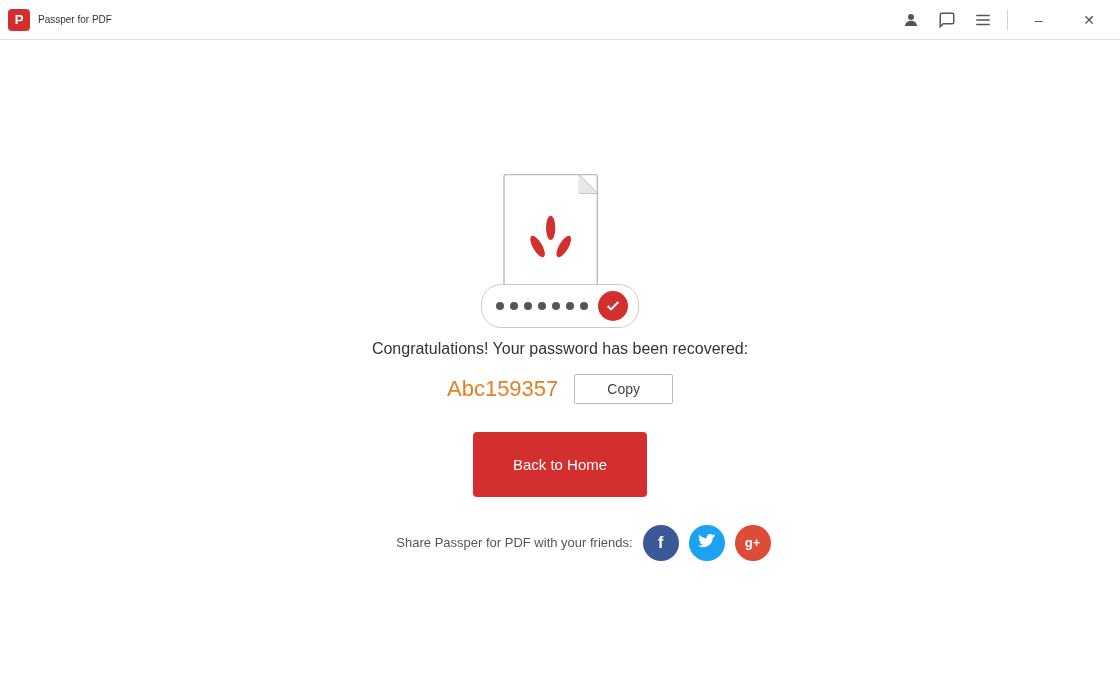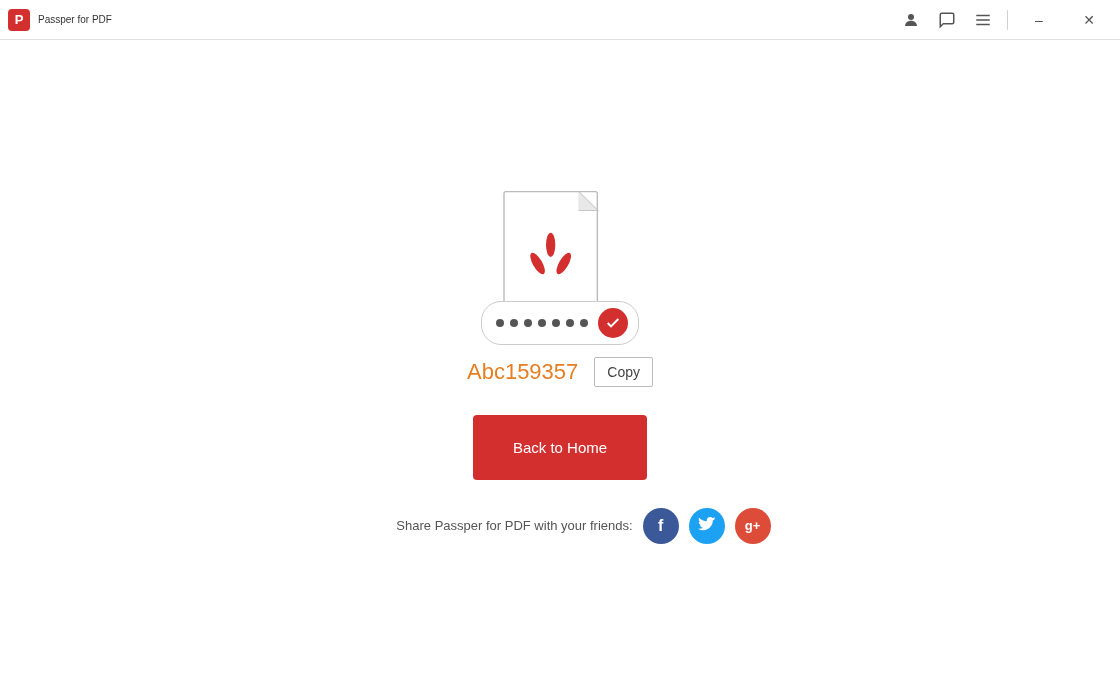--- a/index.html
+++ b/index.html
@@ -175,21 +175,21 @@
 
     .password-value {
       font-size: 22px;
       font-weight: 500;
       color: #e67e22;
     }
 
     .copy-btn {
       border: 1.5px solid #bbb;
       background: #fff;
-      padding: 6px 12px;
+      padding: 6px 32px;
       font-size: 14px;
       cursor: pointer;
       border-radius: 2px;
       color: #444;
     }
 
     
     .back-home-btn {
       background: #d32f2f;
       color: #fff;
@@ -303,20 +303,21 @@
       <span class="dot"></span>
       <span class="dot"></span>
       <div class="check-circle">
         <svg width="16" height="16" viewBox="0 0 24 24" fill="none" stroke="#fff" stroke-width="3">
           <polyline points="20 6 9 17 4 12"></polyline>
         </svg>
       </div>
     </div>
   </div>
 
+  <p class="congrats-text">Congratulations! Your password has been recovered:</p>
 
   <div class="password-row">
     <span class="password-value">Abc159357</span>
     <button class="copy-btn">Copy</button>
   </div>
 
   <button class="back-home-btn">Back to Home</button>
 
   <div class="share-row">
     <span class="share-text">Share Passper for PDF with your friends:</span>

